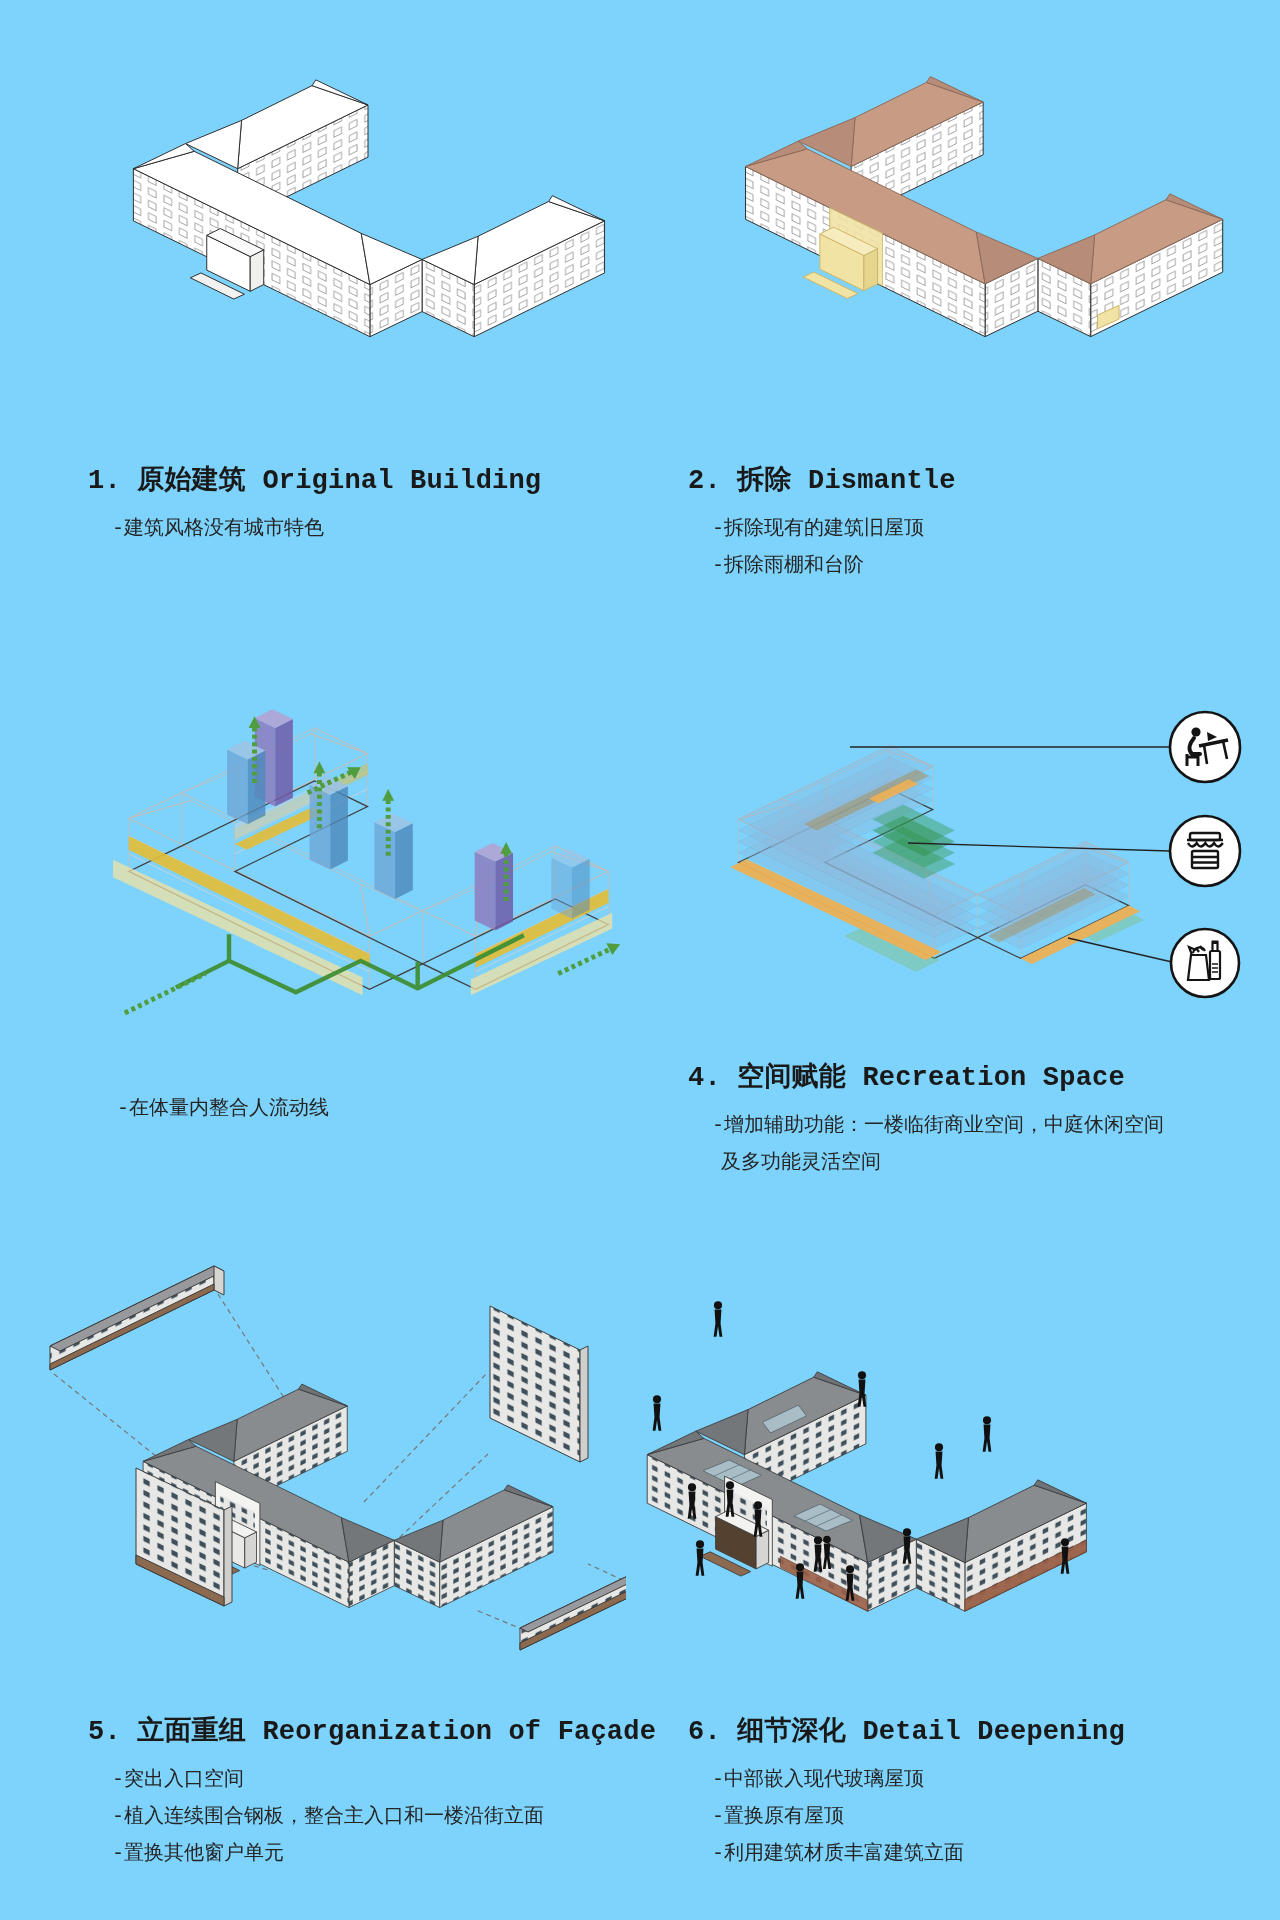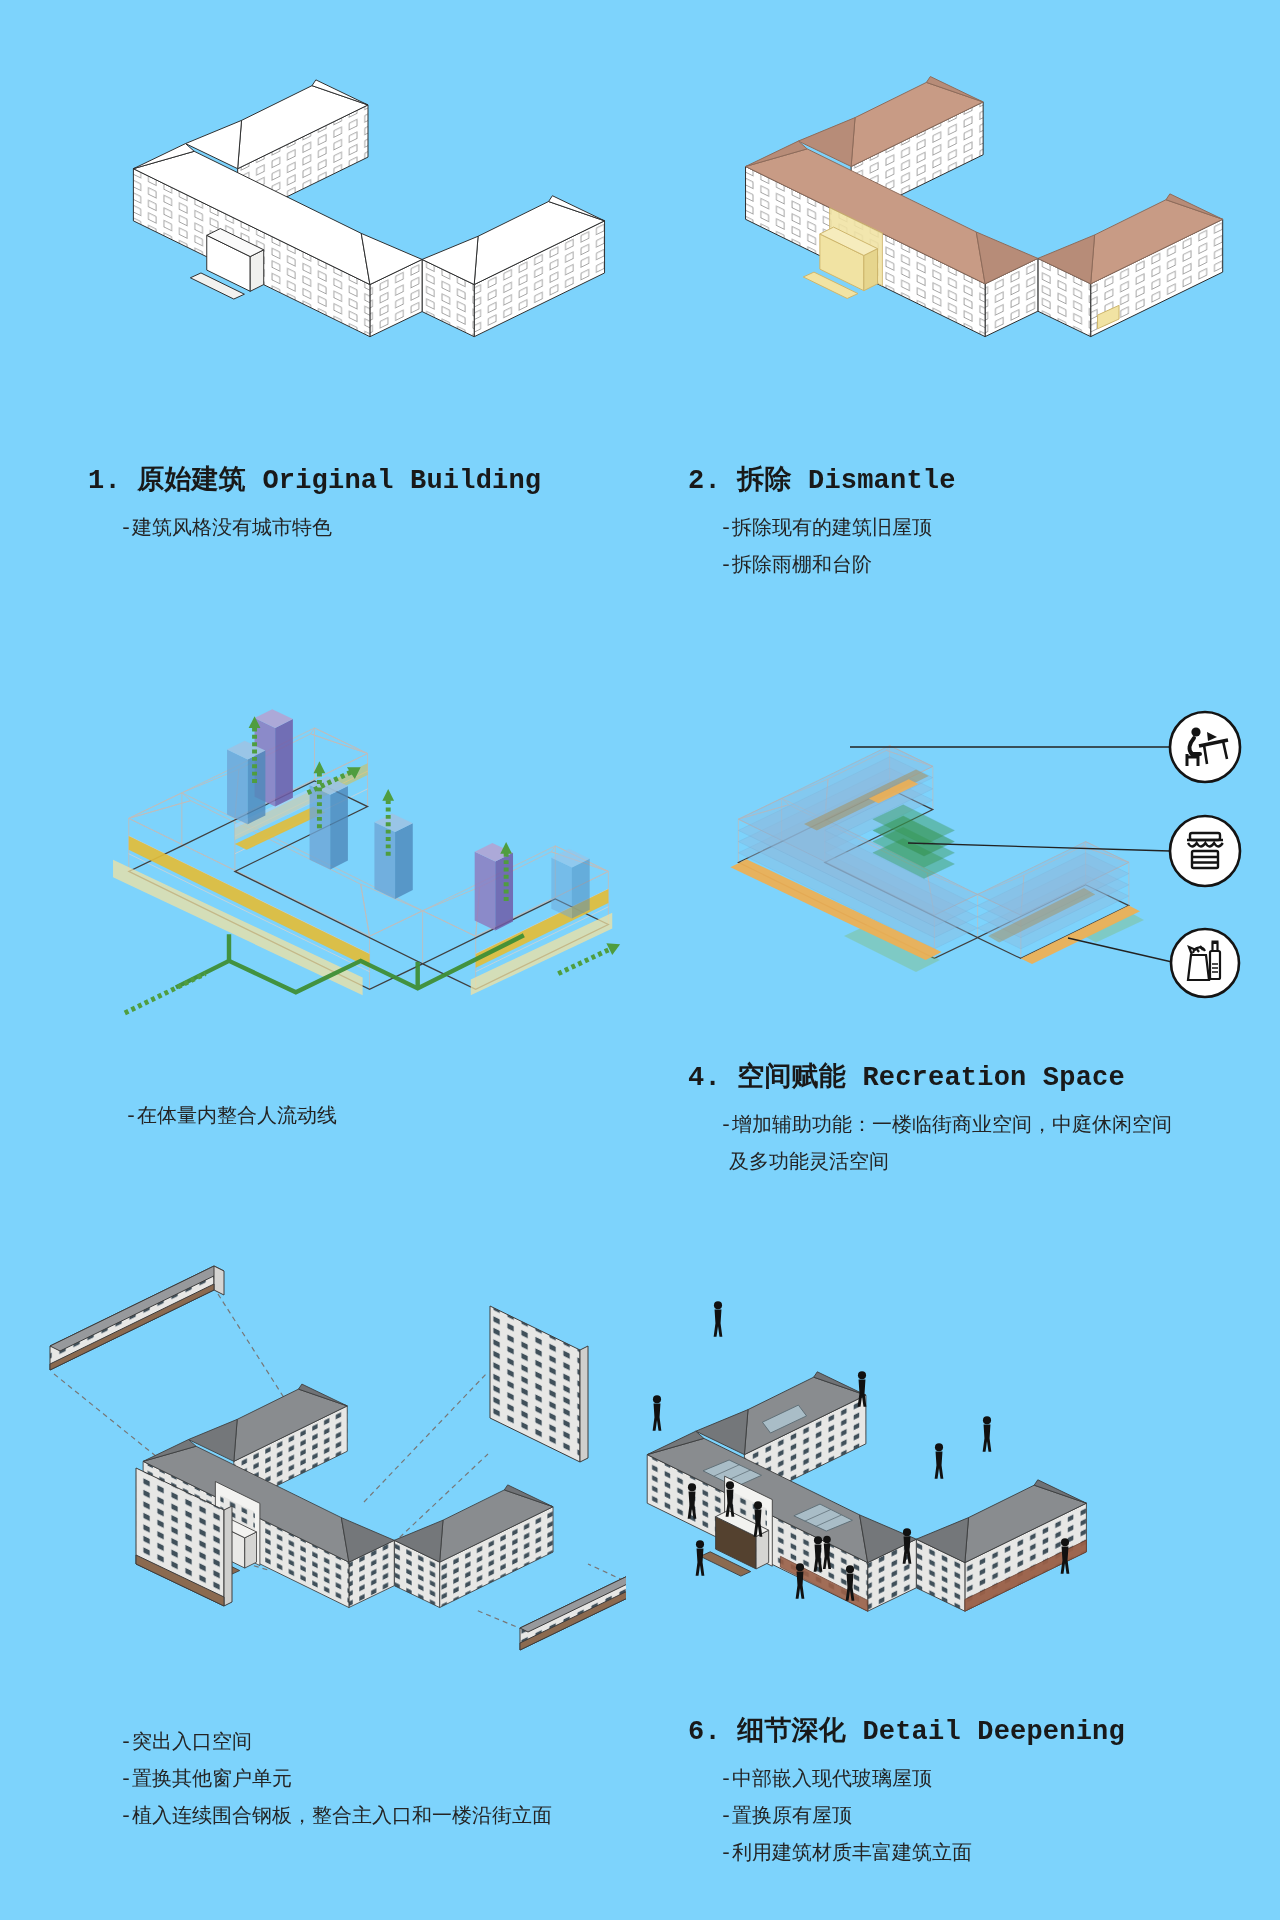--- a/index.html
+++ b/index.html
@@ -2,21 +2,21 @@
 <html><head>
 <meta charset="utf-8">
 <style>
   html,body{margin:0;padding:0;background:#fff;}
   #page{position:relative;width:1280px;height:1920px;background:#7dd3fc;overflow:hidden;
         font-family:Liberation Mono, monospace;color:#1c1c1c;}
   .fig{position:absolute;}
   .fig svg{display:block;width:100%;height:100%;}
   .cap{position:absolute;}
   .cap h3{margin:0 0 13px 0;font-size:27px;font-weight:700;color:#191919;letter-spacing:.2px;}
-  .cap ul{margin:12px;padding:0 0 0 20px;list-style:none;}
+  .cap ul{margin:4px;padding:0 0 0 20px;list-style:none;}
   .cap li{font-size:20px;line-height:37px;color:#242424;font-weight:400;}
   .cap li.cont{padding-left:9px;}
   .fig1{left:60px;top:12px;width:560px;height:352px;}
   .fig2{left:645px;top:12px;width:600px;height:352px;}
   .fig3{left:58px;top:640px;width:570px;height:398px;}
   .fig4{left:640px;top:640px;width:605px;height:402px;}
   .fig5{left:28px;top:1258px;width:598px;height:414px;}
   .fig6{left:552px;top:1258px;width:696px;height:414px;}
   .cap1{left:88px;top:461px;}  .cap2{left:688px;top:461px;}
   .cap3{left:93px;top:1086px;} .cap4{left:688px;top:1058px;}
@@ -390,24 +390,25 @@
           <polygon points="108,306 196,348 196,339 108,297" fill="#8b6a50"></polygon>
         </g>
         <g stroke="#3c3c3c" stroke-width="1">
           <polygon points="492,392 612,334 612,312 492,370" fill="url(#winDB)"></polygon>
           <polygon points="492,370 612,312 620,316 500,374" fill="#97999c"></polygon>
           <polygon points="492,392 612,334 612,327 492,385" fill="#8b6a50"></polygon>
         </g>
       </svg>
     </div>
     <div class="cap cap5">
+      <h3>5. 立面重组 Reorganization of Façade</h3>
       <ul>
         <li>-突出入口空间</li>
+        <li>-植入连续围合钢板，整合主入口和一楼沿街立面</li>
         <li>-置换其他窗户单元</li>
-        <li>-植入连续围合钢板，整合主入口和一楼沿街立面</li>
       </ul>
     </div>
   </section>
 
   <section>
     <div class="fig fig6">
       <svg viewBox="0 0 696 414">
         <g transform="translate(34,58) scale(0.9)" stroke="#3c3c3c" stroke-width="1" stroke-linejoin="round">
           <use href="#f-top-court" fill="url(#winDB)"></use>
           <use href="#r-top-front" fill="#898c8f"></use>

